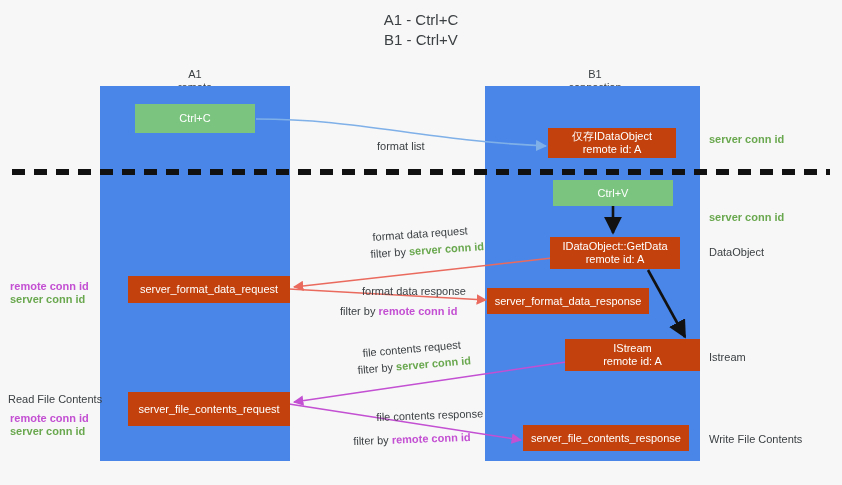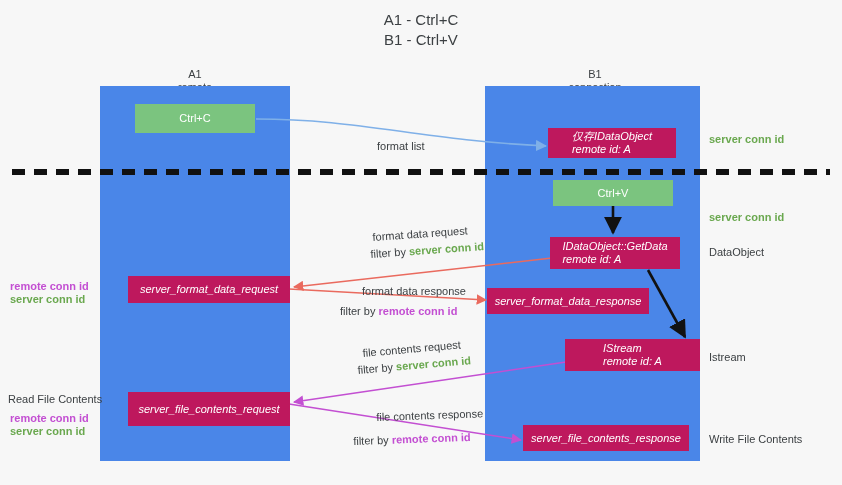--- a/index.html
+++ b/index.html
@@ -51,28 +51,29 @@
   }
 
   
   .box {
     position: absolute;
     box-sizing: border-box;
     display: flex;
     flex-direction: column;
     align-items: center;
     justify-content: center;
+    text-align: center;
     color: #ffffff;
     font-size: 11px;
     line-height: 13px;
     white-space: pre-line;
     padding: 2px 4px;
   }
   .box.green { background: #7bc47f; }
-  .box.orange { background: #be185d; font-style: italic; }
+  .box.orange { background: #c2410c; }
 
   
   .label {
     position: absolute;
     font-size: 11px;
     line-height: 14px;
     color: #3c4043;
     white-space: nowrap;
   }
   .label.green  { color: #6aa84f; font-weight: bold; }

